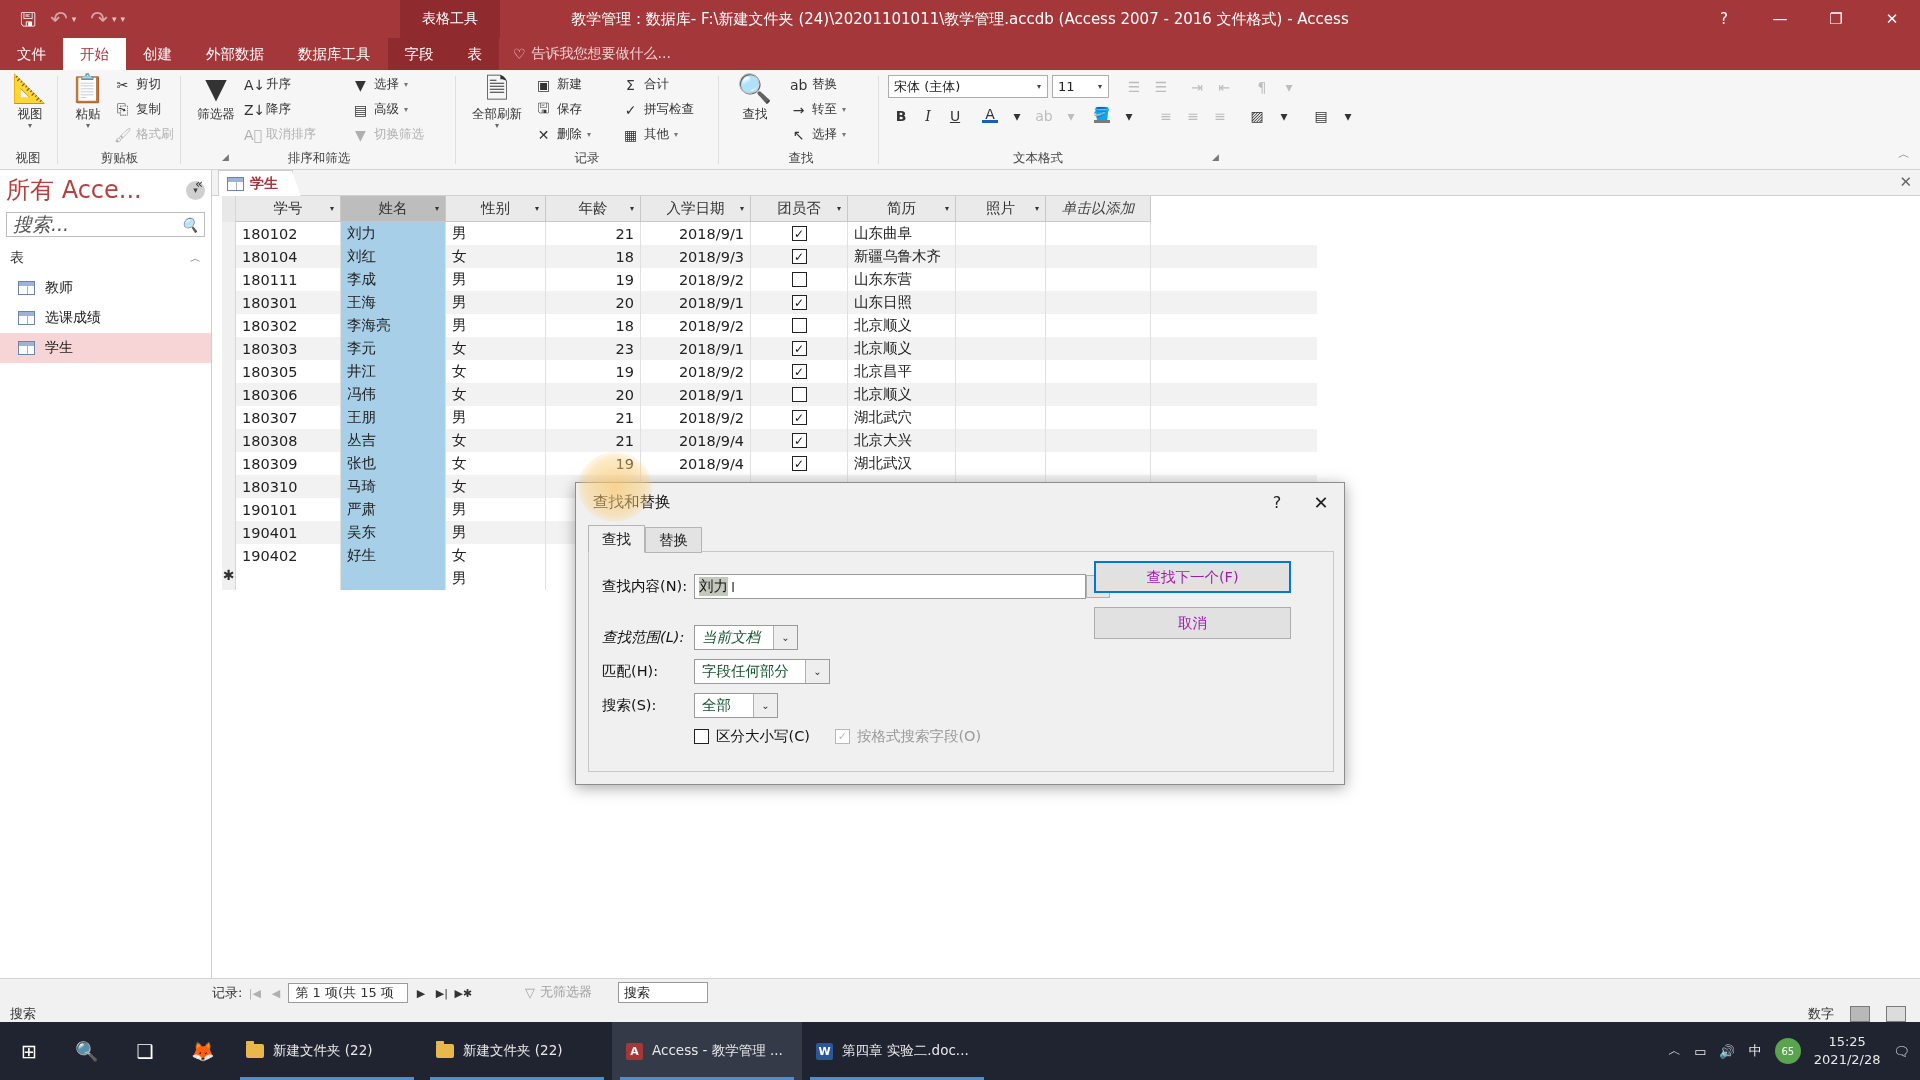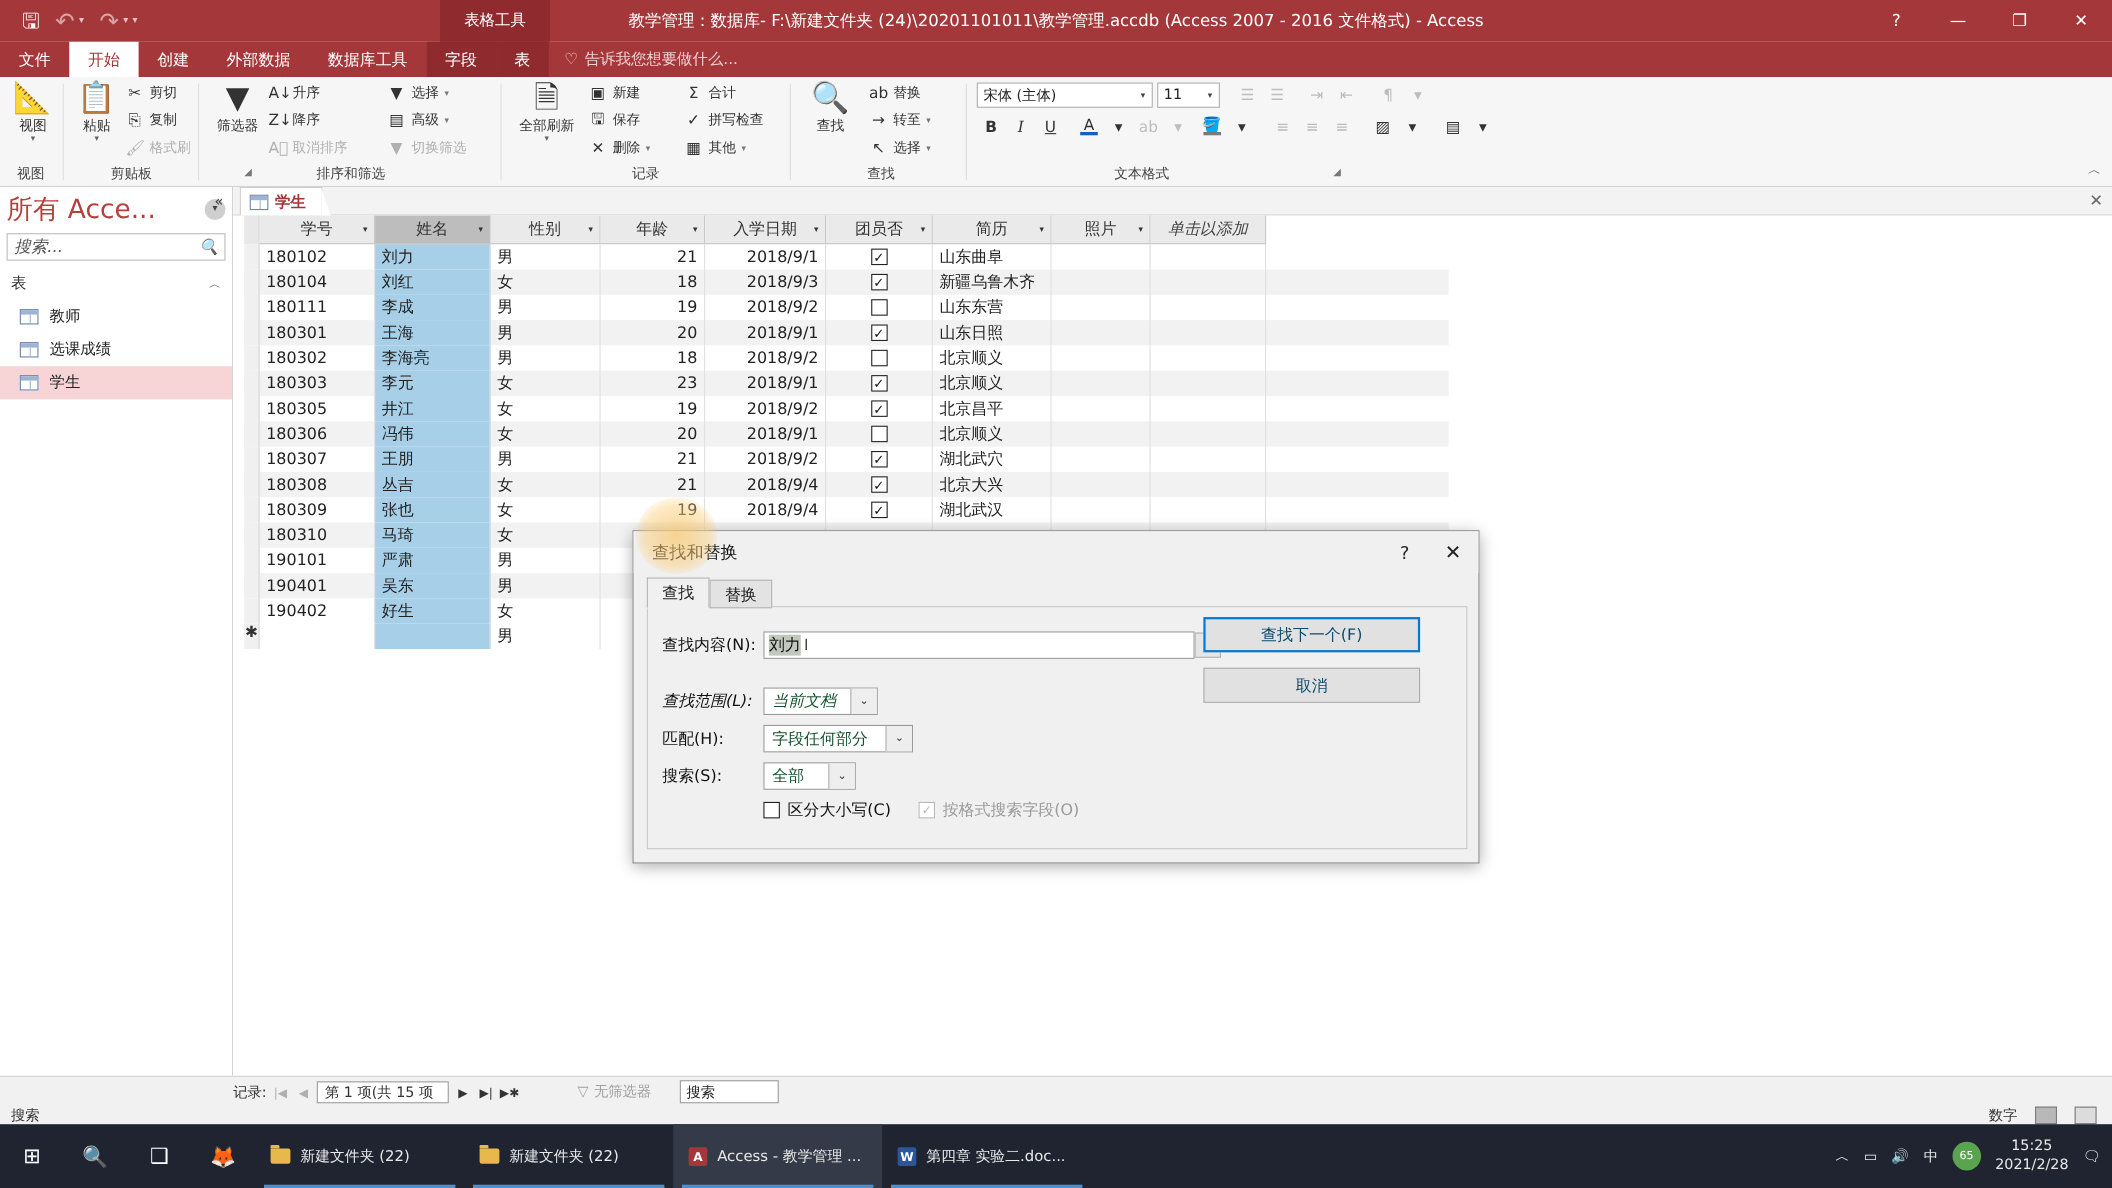--- a/index.html
+++ b/index.html
@@ -94,21 +94,21 @@
     font-size:24px; color:#b5413f; font-weight:400;
   }
   .navhdr .shut {
     margin-left:auto; width:19px; height:19px; border-radius:50%; background:#cfcfcf;
     color:#444; font-size:9px; display:flex; align-items:center; justify-content:center;
   }
   .navsearch {
     margin:2px 6px 0 6px; height:25px; border:1px solid #bcbcbc; background:#fff;
     display:flex; align-items:center; padding:0 6px; position:relative;
   }
-  .navsearch span { font-size:15px; color:#555; font-style:italic; }
+  .navsearch span { font-size:19px; color:#555; font-style:italic; }
   .navsearch .mag { position:absolute; right:5px; font-size:14px; color:#3a6ea5; }
   .navgroup {
     display:flex; align-items:center; height:30px; padding:0 10px; font-size:14px; color:#333;
     margin-top:6px;
   }
   .navgroup .chev { margin-left:auto; font-size:11px; color:#555; }
   .navitem {
     display:flex; align-items:center; gap:10px; height:30px; padding-left:18px;
     font-size:14px; color:#222; cursor:default;
   }
@@ -232,21 +232,21 @@
   .ddbtn {
     width:24px; height:23px; background:#e6e6e6; border:1px solid #b0b0b0;
     display:flex; align-items:center; justify-content:center; font-size:10px; color:#1a5fb4;
   }
   .combo { display:flex; align-items:center; border:1px solid #9a9a9a; background:#fff; height:25px; }
   .combo .val { padding:0 7px; font-size:14.5px; color:#14532d; display:flex; align-items:center; height:100%; }
   .combo .cb { width:24px; height:23px; background:#eee; border-left:1px solid #b0b0b0;
     display:flex; align-items:center; justify-content:center; font-size:10px; color:#333; }
   .dbtn {
     background:#e1e1e1; border:1px solid #adadad; height:32px; display:flex;
-    align-items:center; justify-content:center; font-size:14.5px; color:#0c4a6e;
+    align-items:center; justify-content:center; font-size:14.5px; color:#a21caf;
   }
   .dbtn.default { border:2px solid #0078d7; }
   .cbx { width:15px; height:15px; border:1.5px solid #222; background:#fff; display:flex;
     align-items:center; justify-content:center; font-size:11px; }
   .cbx.dis { border-color:#b8b8b8; color:#b8b8b8; }
   .cursor-blob {
     position:absolute; left:578px; top:452px; width:74px; height:70px; border-radius:50%;
     background:radial-gradient(ellipse at center, rgba(250,200,110,.72) 0%, rgba(250,205,120,.45) 55%, rgba(250,210,130,0) 78%);
     pointer-events:none;
   }

